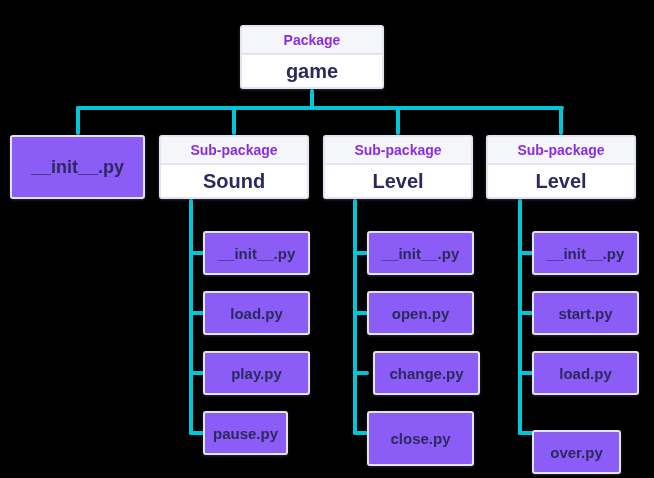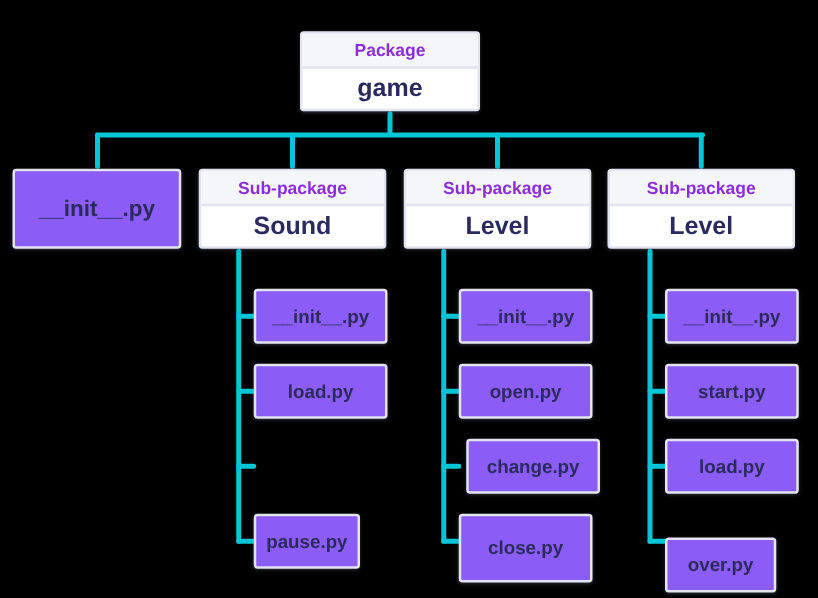--- a/index.html
+++ b/index.html
@@ -62,20 +62,21 @@
   </div>
 
   <div class="file-node file-lg" style="left:10px;top:135px;width:135px;height:64px">__init__.py</div>
 
   <div class="node" style="left:159px;top:135px;width:150px;height:64px">
     <div class="node-header">Sub-package</div>
     <div class="node-body">Sound</div>
   </div>
   <div class="file-node file-sm" style="left:203px;top:231px;width:107px;height:44px">__init__.py</div>
   <div class="file-node file-sm" style="left:203px;top:291px;width:107px;height:44px">load.py</div>
+  <div class="file-node file-sm" style="left:203px;top:351px;width:107px;height:44px">play.py</div>
   <div class="file-node file-sm" style="left:203px;top:411px;width:85px;height:44px">pause.py</div>
 
   <div class="node" style="left:323px;top:135px;width:150px;height:64px">
     <div class="node-header">Sub-package</div>
     <div class="node-body">Level</div>
   </div>
   <div class="file-node file-sm" style="left:367px;top:231px;width:107px;height:44px">__init__.py</div>
   <div class="file-node file-sm" style="left:367px;top:291px;width:107px;height:44px">open.py</div>
   <div class="file-node file-sm" style="left:373px;top:351px;width:107px;height:44px">change.py</div>
   <div class="file-node file-sm" style="left:367px;top:411px;width:107px;height:55px">close.py</div>

